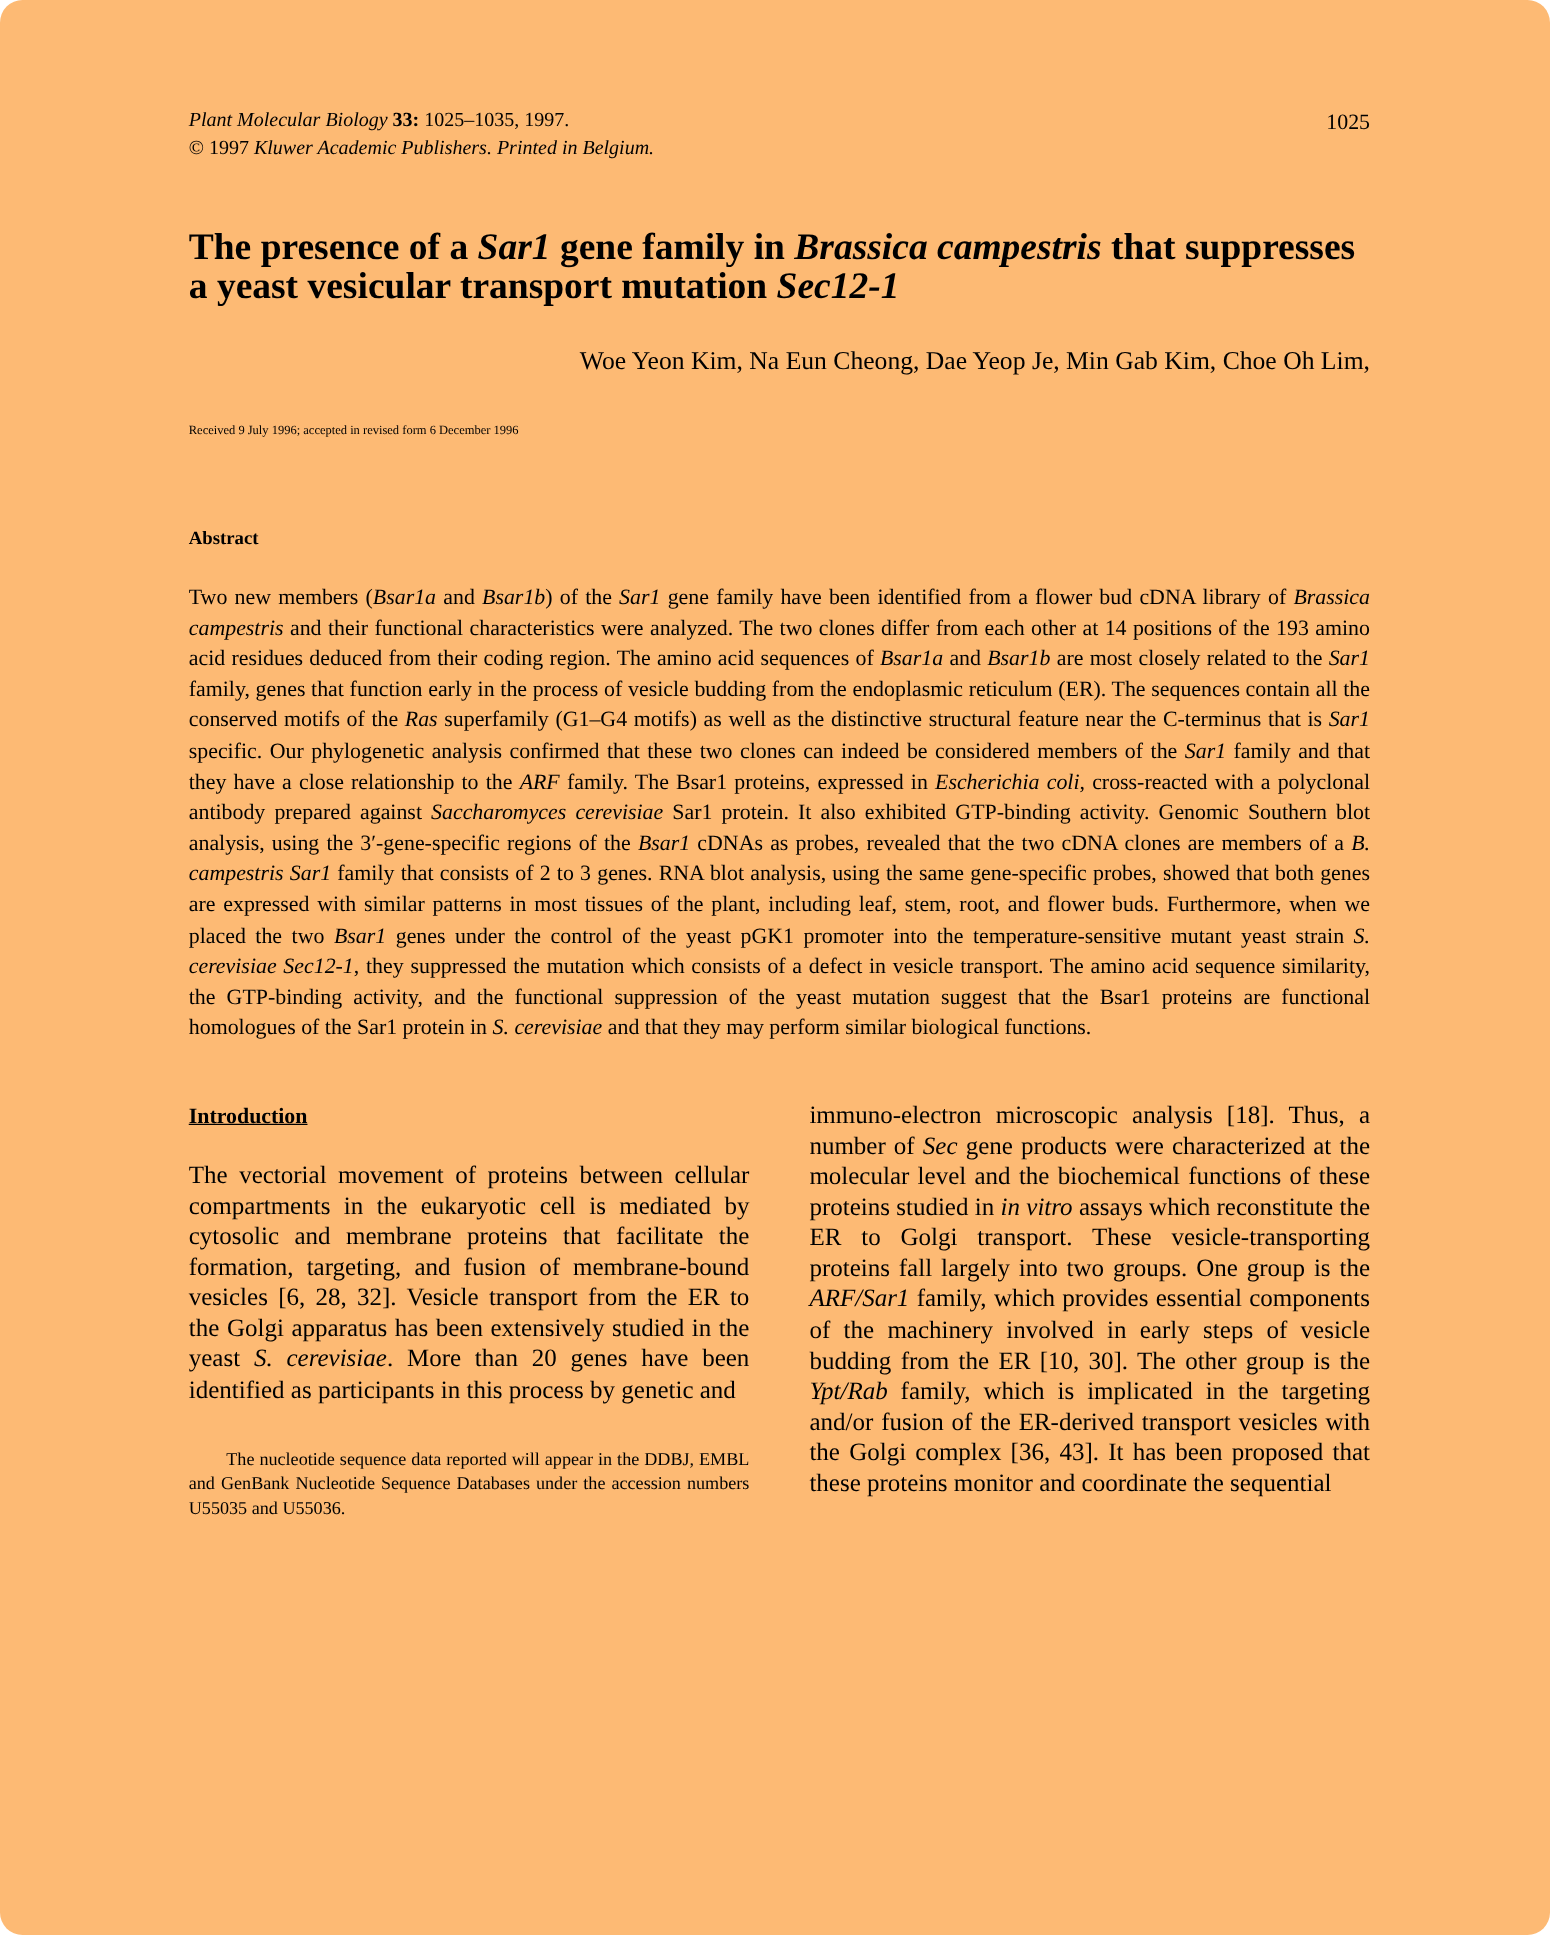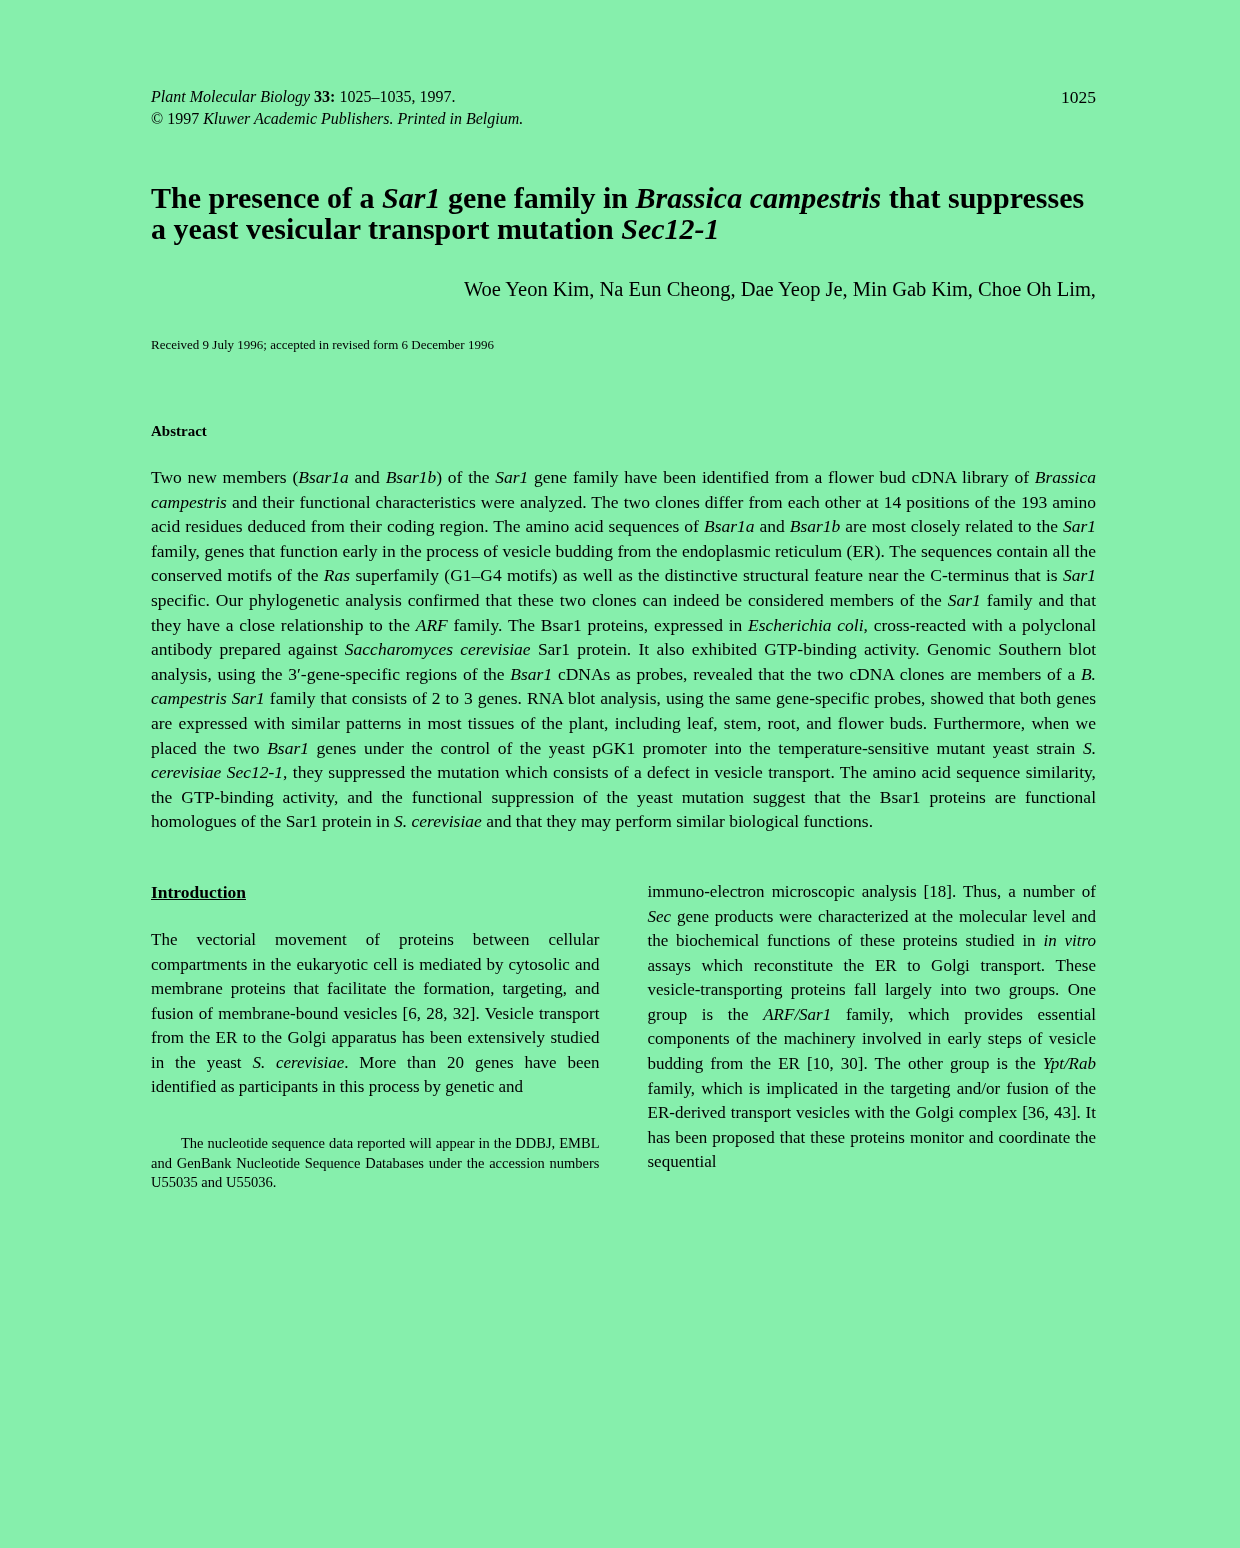--- a/index.html
+++ b/index.html
@@ -1,25 +1,26 @@
 <!DOCTYPE html>
 <html><head>
 <meta charset="utf-8">
 <style>
   html, body { margin: 0; padding: 0; background: #ffffff; }
   .page {
     width: 1240px;
     height: 1548px;
     box-sizing: border-box;
     padding: 86px 144px 56px 151px;
-    background: #86efac;
+    background: #fdba74;
     color: #000000;
     font-family: "Liberation Serif", "DejaVu Serif", serif;
     position: relative;
     overflow: hidden;
+    border-radius: 18px;
   }
   .run-i { font-style: italic; }
   .run-b { font-weight: bold; }
   .run-p { vertical-align: super; font-size: 0.65em; line-height: 0; }
 
   .running-head {
     display: flex;
     justify-content: space-between;
     align-items: flex-start;
   }
@@ -41,21 +42,21 @@
   }
   .affiliation {
     margin-top: 6px;
     font-size: 19px;
     line-height: 27px;
     font-style: italic;
     max-width: 950px;
   }
   .received {
     margin-top: 30px;
-    font-size: 13px;
+    font-size: 10px;
     line-height: 21px;
   }
   .keywords {
     margin-top: 60px;
     font-size: 17.5px;
     line-height: 24px;
   }
   .abstract-heading {
     margin: 64px 0 0 0;
     font-size: 15px;
@@ -76,21 +77,21 @@
   .col { flex: 1 1 0; min-width: 0; }
   .section-heading {
     margin: 0;
     font-size: 17.5px;
     font-weight: bold;
     line-height: 24px;
     text-decoration: underline;
   }
   .body-text {
     margin: 24px 0 0 0;
-    font-size: 17px;
+    font-size: 20px;
     line-height: 24.6px;
     text-align: justify;
     font-family: Liberation Serif, serif;
   }
   .col-right .body-text { margin-top: 0; }
   .footnote {
     margin: 34px 0 0 0;
     font-size: 14.5px;
     line-height: 19.5px;
     text-align: justify;

